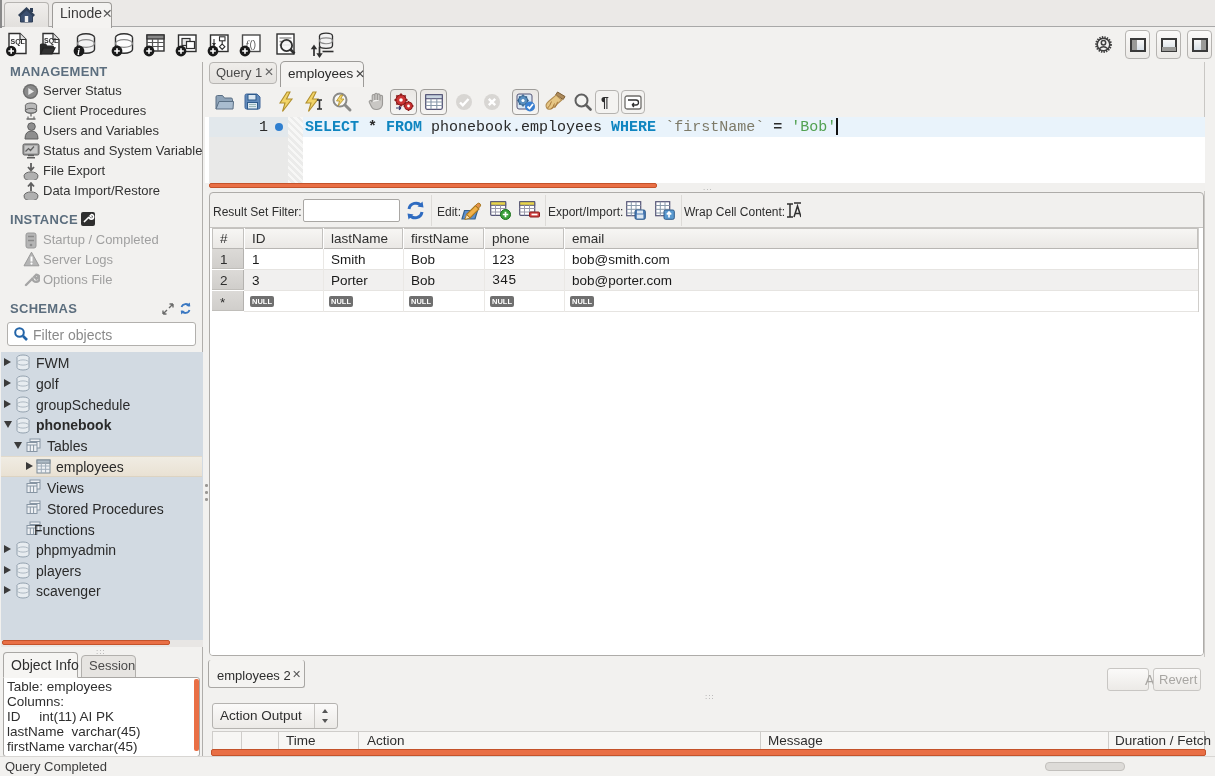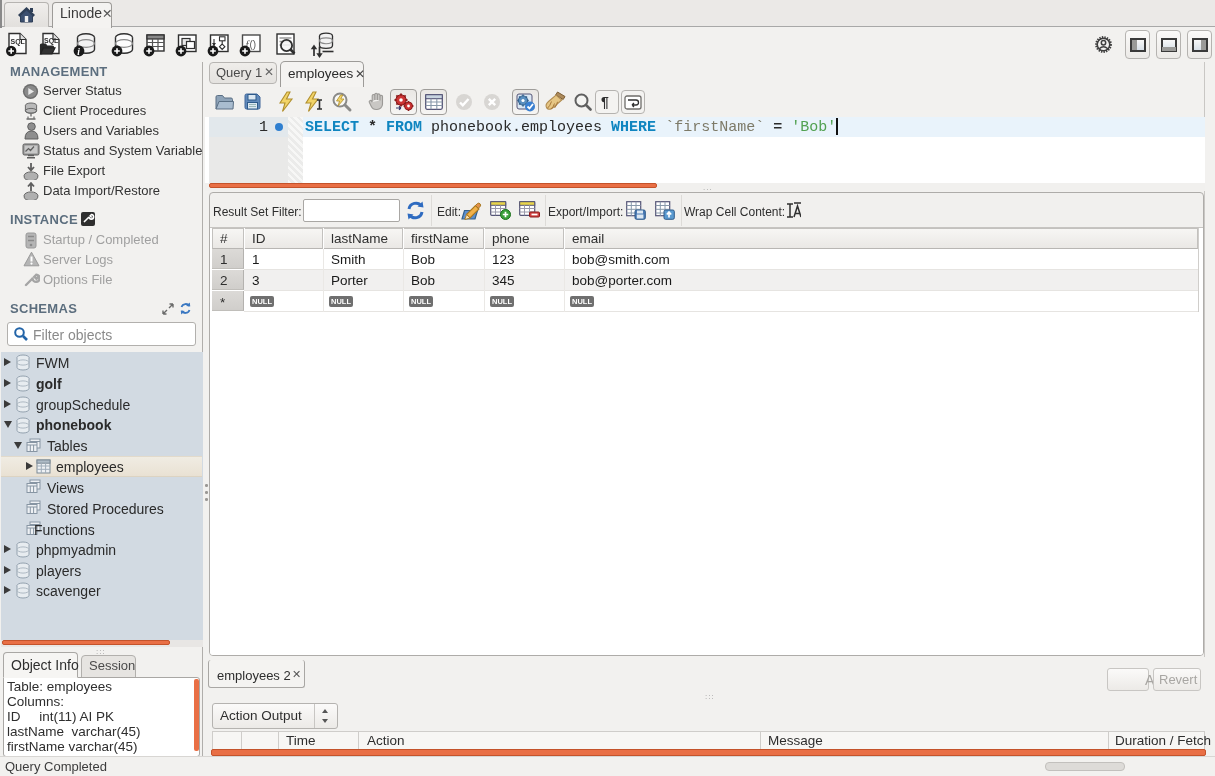--- a/index.html
+++ b/index.html
@@ -291,21 +291,21 @@
 <div class="abs" style="left:4px;top:379px;">
       <div class="tri-r"></div>
     </div>
 <div class="abs" style="left:15px;top:375px;">
       <svg width="16" height="17" viewBox="0 0 16 17">
         <ellipse cx="8" cy="3.6" rx="6" ry="2.6" fill="#e7ecf0" stroke="#94a2af"></ellipse>
         <path d="M2 3.6 v9.8 a6 2.6 0 0 0 12 0 v-9.8" fill="#e7ecf0" stroke="#94a2af"></path>
         <ellipse cx="8" cy="8.5" rx="6" ry="2.6" fill="none" stroke="#aeb9c3"></ellipse>
       </svg>
     </div>
-<div class="abs tt" style="left:36px;top:376px;font-weight:bold;">golf</div>
+<div class="abs tt" style="left:36px;top:376px;">golf</div>
 <div class="abs" style="left:4px;top:400px;">
       <div class="tri-r"></div>
     </div>
 <div class="abs" style="left:15px;top:396px;">
       <svg width="16" height="17" viewBox="0 0 16 17">
         <ellipse cx="8" cy="3.6" rx="6" ry="2.6" fill="#e7ecf0" stroke="#94a2af"></ellipse>
         <path d="M2 3.6 v9.8 a6 2.6 0 0 0 12 0 v-9.8" fill="#e7ecf0" stroke="#94a2af"></path>
         <ellipse cx="8" cy="8.5" rx="6" ry="2.6" fill="none" stroke="#aeb9c3"></ellipse>
       </svg>
     </div>
@@ -651,21 +651,21 @@
 <div class="ct" style="left:220px;top:273px;color:#2e2e2e;">2</div>
 <div class="ct" style="left:220px;top:295px;color:#2e2e2e;">*</div>
 <div class="ct" style="left:252px;top:252px;">1</div>
 <div class="ct" style="left:331px;top:252px;">Smith</div>
 <div class="ct" style="left:411px;top:252px;">Bob</div>
 <div class="ct" style="left:492px;top:252px;">123</div>
 <div class="ct" style="left:572px;top:252px;">bob@smith.com</div>
 <div class="ct" style="left:252px;top:273px;">3</div>
 <div class="ct" style="left:331px;top:273px;">Porter</div>
 <div class="ct" style="left:411px;top:273px;">Bob</div>
-<div class="ct" style="left:492px;top:273px;">345</div>
+<div class="ct" style="left:492px;top:273px;font-family:Liberation Mono, monospace;">345</div>
 <div class="ct" style="left:572px;top:273px;">bob@porter.com</div>
 <div class="nb" style="left:250px;top:296px;">NULL</div>
 <div class="nb" style="left:329px;top:296px;">NULL</div>
 <div class="nb" style="left:409px;top:296px;">NULL</div>
 <div class="nb" style="left:490px;top:296px;">NULL</div>
 <div class="nb" style="left:570px;top:296px;">NULL</div>
 
 <div class="abs" style="left:244px;top:269px;width:954px;height:1px;background:#e6e4e1;"></div>
 <div class="abs" style="left:244px;top:290px;width:954px;height:1px;background:#e6e4e1;"></div>
 <div class="abs" style="left:244px;top:311px;width:954px;height:1px;background:#e6e4e1;"></div>

